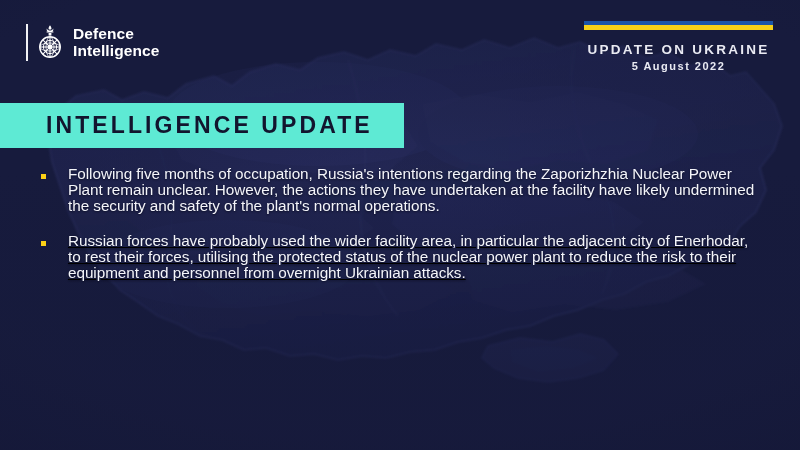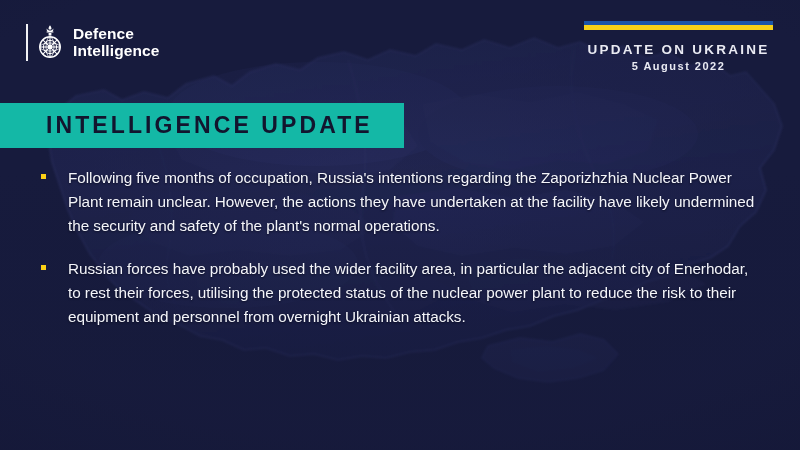--- a/index.html
+++ b/index.html
@@ -88,21 +88,21 @@
     font-size:11px;
     font-weight:700;
     letter-spacing:1.5px;
     white-space:nowrap;
   }
 
   
   #banner {
     position:absolute; left:0; top:103px;
     width:404px; height:45px;
-    background:#14b8a6;
+    background:#5eead4;
     display:flex; align-items:center;
   }
   #banner-text {
     color:#12152e;
     font-size:23px;
     font-weight:700;
     letter-spacing:3.1px;
     padding-left:46px;
     white-space:nowrap;
   }
@@ -110,31 +110,31 @@
   
   #bullets {
     position:absolute; left:39px; top:166px;
     width:724px;
   }
   .bullet {
     position:relative;
     padding-left:29px;
     margin-bottom:19px;
   }
-  .bullet:last-child { margin-bottom:7px; }
+  .bullet:last-child { margin-bottom:7px;text-decoration:underline; }
   .bullet-marker {
     position:absolute;
     left:2px; top:8px;
     width:5px; height:5px;
     background:#fcd116;
   }
   .bullet-text {
     color:#f4f5fa;
     font-size:15.3px;
-    line-height:24px;
+    line-height:16px;
     letter-spacing:-0.05px;
     text-shadow:0 1px 2px rgba(8,10,28,0.75);
   }
 </style>
 </head>
 <body>
 
 <div id="slide">
 
   <div id="map-layer">

